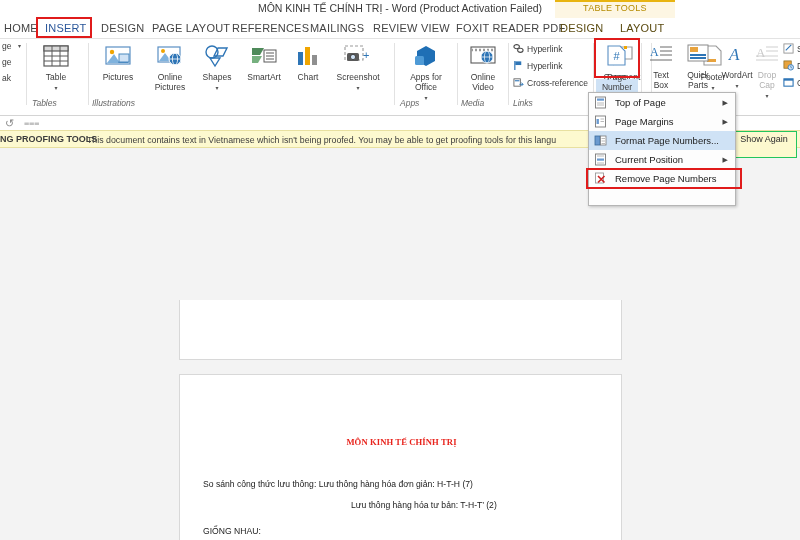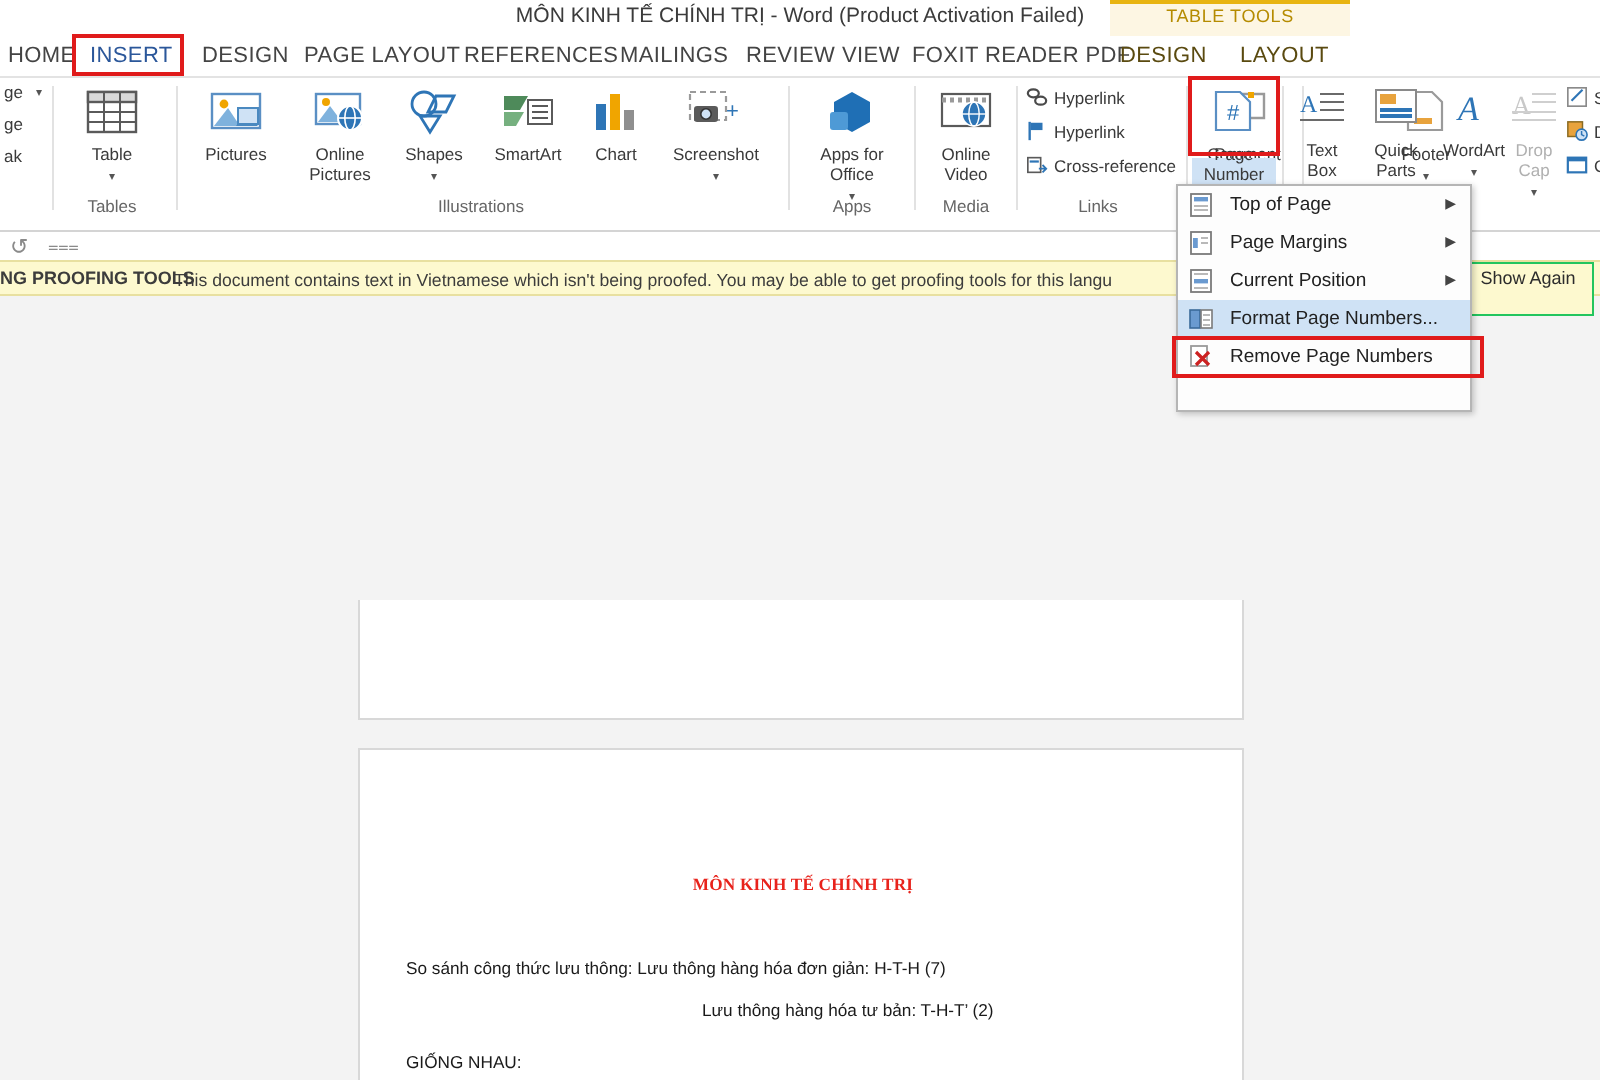--- a/index.html
+++ b/index.html
@@ -60,21 +60,21 @@
   .ribbon {
     position: absolute; left: 0; top: 39px; width: 800px; height: 77px;
     background: #ffffff;
     border-bottom: 1px solid #d4d4d4;
   }
   .grp-div {
     position: absolute; top: 4px; width: 1px; height: 62px; background: #e2e2e2;
   }
   .grp-label {
     position: absolute; top: 98px; font-size: 8.5px; color: #666;
-    text-align: center; white-space: nowrap;
+    text-align: left; white-space: nowrap; font-style: italic;
   }
   .btn {
     position: absolute; text-align: center; font-size: 8.5px; color: #3a3a3a;
     line-height: 10px; white-space: nowrap;
   }
   .btn .cap { display: block; }
   .btn .ico { display: block; margin: 0 auto 2px auto; }
   .caret { font-size: 6px; color: #555; }
   .btn.small {
     text-align: left; font-size: 8.5px;
@@ -523,47 +523,47 @@
         <svg width="13" height="13" viewBox="0 0 13 13">
           <rect x="1.5" y="1" width="10" height="11" fill="#fff" stroke="#7a7a7a" stroke-width=".9"></rect>
           <rect x="2.5" y="4" width="2.4" height="5" fill="#6a9ad0"></rect>
           <line x1="6.5" y1="4" x2="10" y2="4" stroke="#a8a8a8" stroke-width=".8"></line>
           <line x1="6.5" y1="6.5" x2="10" y2="6.5" stroke="#a8a8a8" stroke-width=".8"></line>
         </svg>
       </span>
       <span>Page Margins</span>
       <span class="arrow">▶</span>
     </div>
-    <div class="menu-item">
-      <span class="mi-ico">
-        <svg width="13" height="13" viewBox="0 0 13 13">
-          <rect x="1.5" y="1" width="10" height="11" fill="#fff" stroke="#7a7a7a" stroke-width=".9"></rect>
-          <rect x="3" y="5.5" width="7" height="2.2" fill="#6a9ad0"></rect>
-          <line x1="3" y1="3" x2="10" y2="3" stroke="#a8a8a8" stroke-width=".8"></line>
-          <line x1="3" y1="10" x2="10" y2="10" stroke="#a8a8a8" stroke-width=".8"></line>
-        </svg>
-      </span>
-      <span>Current Position</span>
-      <span class="arrow">▶</span>
-    </div>
     <div class="menu-item sel">
       <span class="mi-ico">
         <svg width="13" height="13" viewBox="0 0 13 13">
           <rect x="1" y="2" width="5" height="9" fill="#6a9ad0" stroke="#3a6a9a" stroke-width=".8"></rect>
           <rect x="6.5" y="2" width="5.5" height="9" fill="#fff" stroke="#7a7a7a" stroke-width=".8"></rect>
           <line x1="7.5" y1="4.5" x2="11" y2="4.5" stroke="#a8a8a8" stroke-width=".8"></line>
           <line x1="7.5" y1="7" x2="11" y2="7" stroke="#a8a8a8" stroke-width=".8"></line>
           <line x1="7.5" y1="9.5" x2="11" y2="9.5" stroke="#a8a8a8" stroke-width=".8"></line>
         </svg>
       </span>
       <span>Format Page Numbers...</span>
     </div>
     <div class="menu-item">
       <span class="mi-ico">
         <svg width="13" height="13" viewBox="0 0 13 13">
+          <rect x="1.5" y="1" width="10" height="11" fill="#fff" stroke="#7a7a7a" stroke-width=".9"></rect>
+          <rect x="3" y="5.5" width="7" height="2.2" fill="#6a9ad0"></rect>
+          <line x1="3" y1="3" x2="10" y2="3" stroke="#a8a8a8" stroke-width=".8"></line>
+          <line x1="3" y1="10" x2="10" y2="10" stroke="#a8a8a8" stroke-width=".8"></line>
+        </svg>
+      </span>
+      <span>Current Position</span>
+      <span class="arrow">▶</span>
+    </div>
+    <div class="menu-item">
+      <span class="mi-ico">
+        <svg width="13" height="13" viewBox="0 0 13 13">
           <rect x="1.5" y="1" width="8" height="10" fill="#fff" stroke="#9a9a9a" stroke-width=".9"></rect>
           <path d="M4 4 L10.5 10.5 M10.5 4 L4 10.5" stroke="#cc2222" stroke-width="1.6"></path>
         </svg>
       </span>
       <span>Remove Page Numbers</span>
     </div>
   </div>
   <div class="hl-format"></div>
 
 </div>

